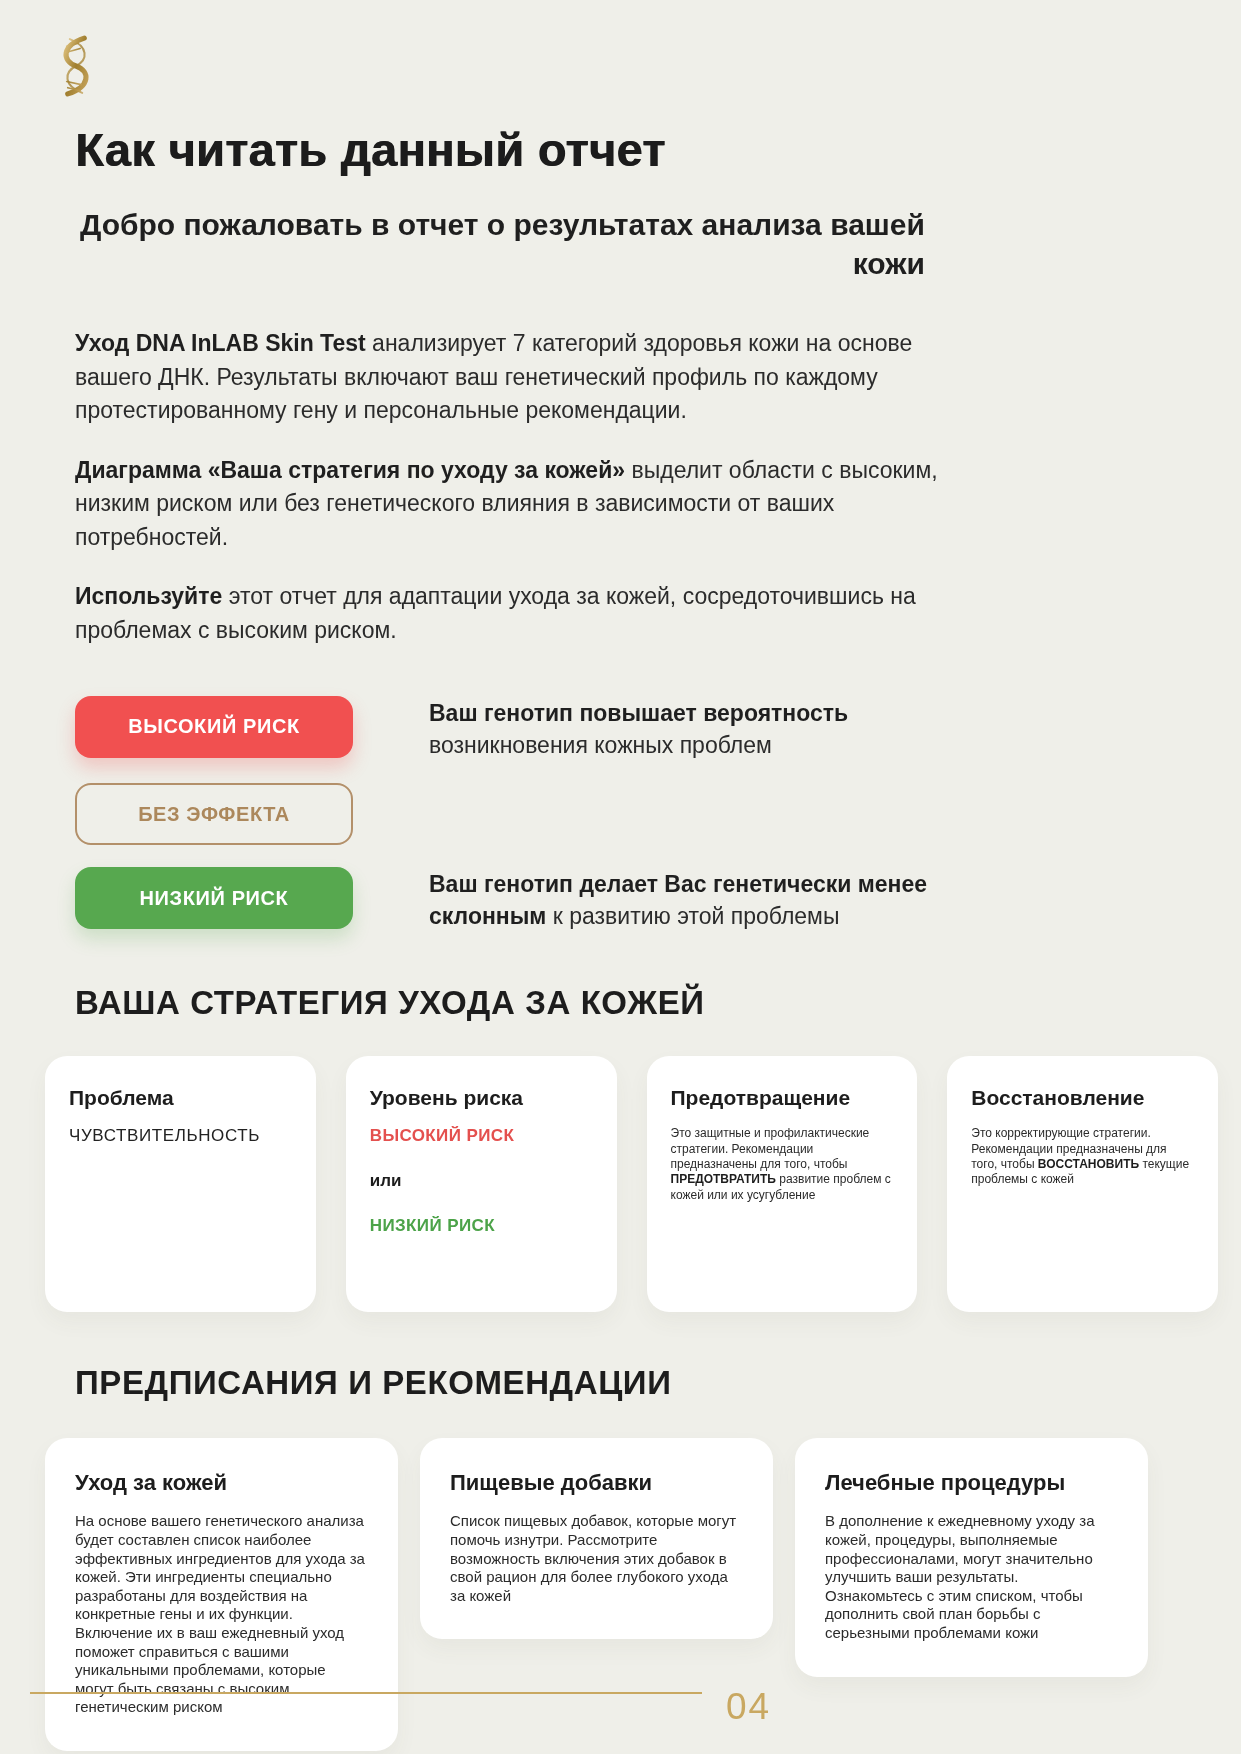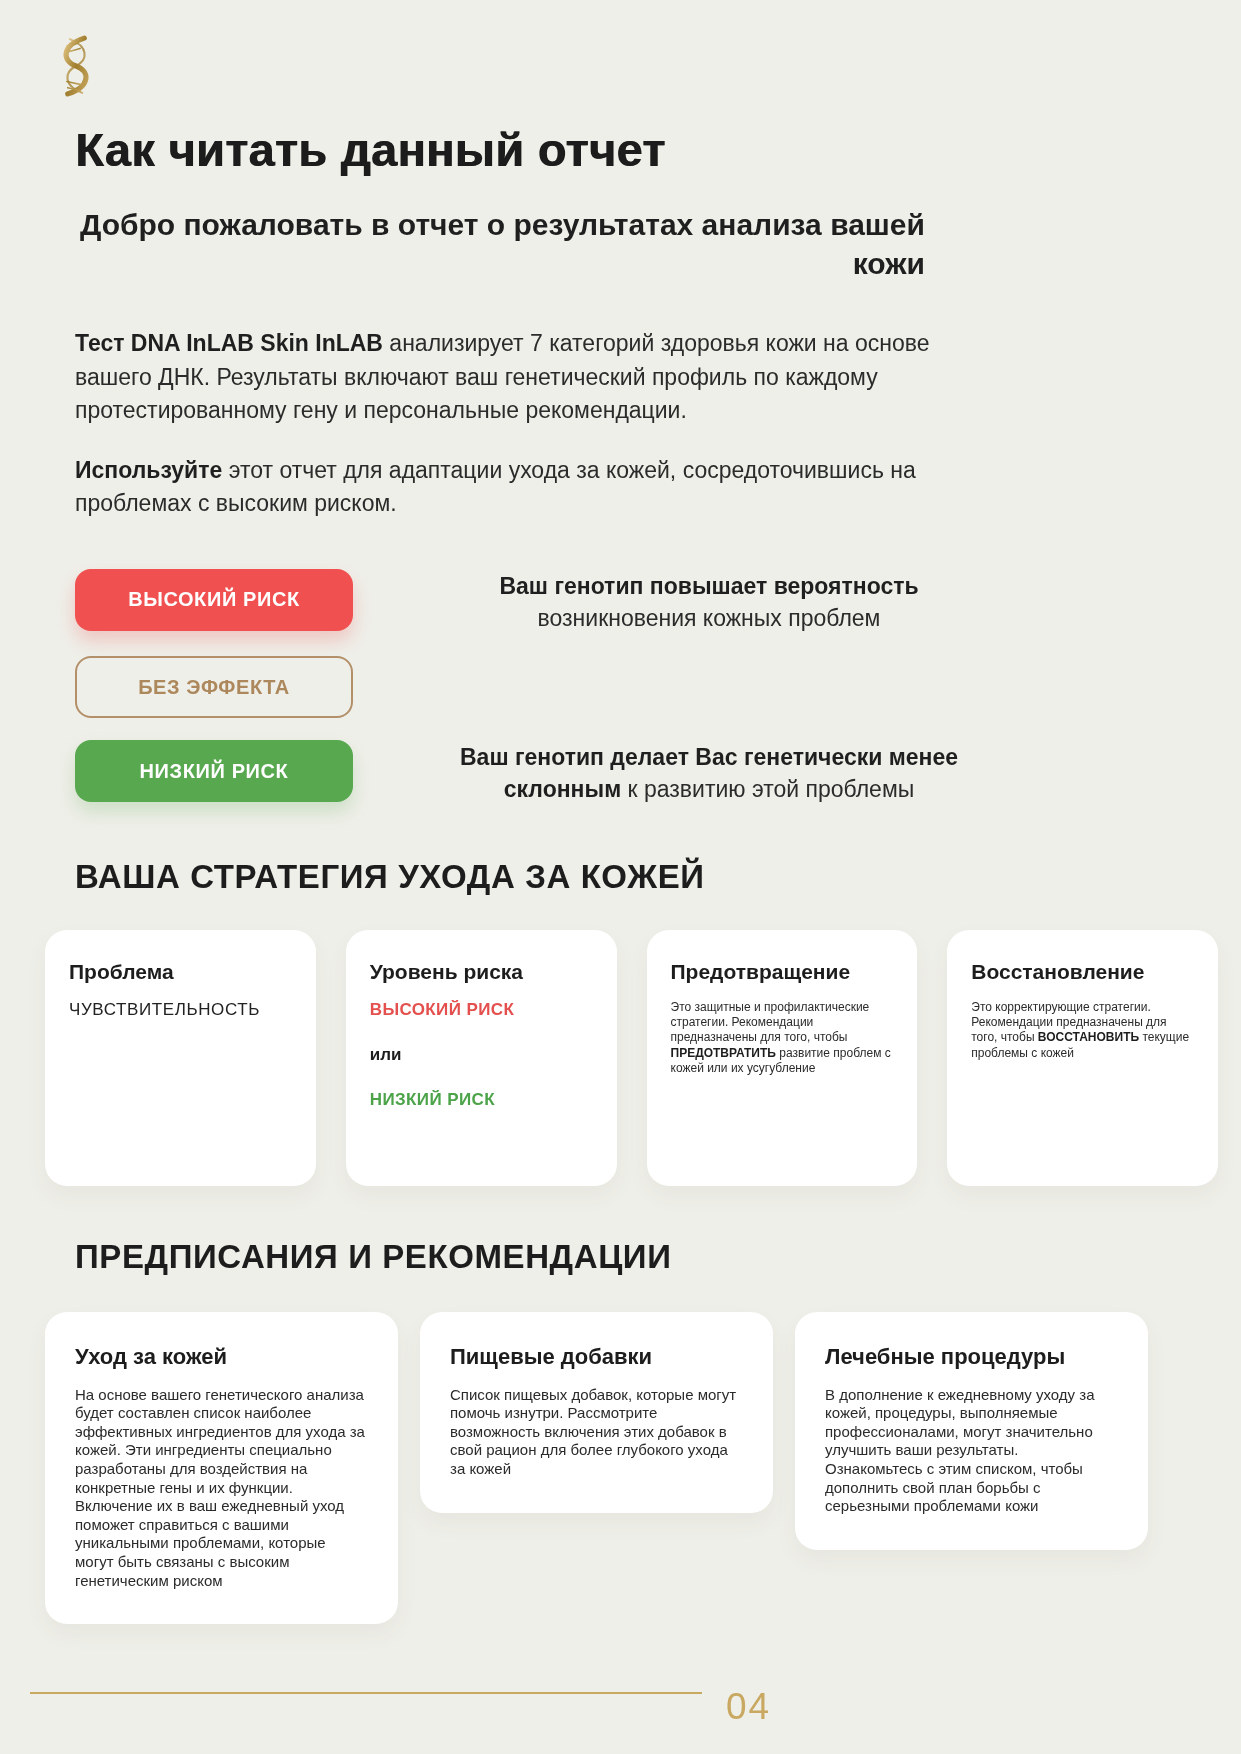--- a/index.html
+++ b/index.html
@@ -50,21 +50,21 @@
     display: flex; align-items: center; justify-content: center;
     font-size: 20px; font-weight: 700; letter-spacing: 0.6px;
     flex-shrink: 0;
   }
   .badge.high { background: #F15050; color: #ffffff; box-shadow: 0 10px 18px rgba(241,80,80,0.25); }
   .badge.none { border: 2px solid #B3906A; color: #AC885C; background: transparent; }
   .badge.low  { background: #57A84F; color: #ffffff; box-shadow: 0 10px 18px rgba(87,168,79,0.22); }
   .legend-desc {
     margin-left: 76px; padding-top: 1px;
     font-size: 23px; line-height: 1.4;
-    max-width: 560px; color: #2b2b2b; text-align: center;
+    max-width: 560px; color: #2b2b2b;
   }
   .legend-desc strong { font-weight: 700; color: #1f1f1f; }
 
   .section-title {
     margin: 52px 0 0 30px;
     font-size: 33px; font-weight: 700;
     letter-spacing: 0.6px; color: #1d1d1d;
   }
 
   .strategy-row { display: flex; gap: 30px; margin-top: 34px; }
@@ -116,22 +116,23 @@
       </linearGradient>
     </defs>
     <path d="M30 4 C 8 11, 8 26, 22 31 C 36 36, 36 51, 14 58" fill="none" stroke="url(#gold)" stroke-width="5" stroke-linecap="round"></path>
     <path d="M16 5 C 34 12, 34 25, 22 31 C 10 37, 10 50, 28 57" fill="none" stroke="url(#gold)" stroke-width="2" stroke-linecap="round" opacity="0.8"></path>
     <path d="M13 12 L24 9 M12 18 L26 14 M13 46 L27 49 M14 52 L26 55" fill="none" stroke="url(#gold)" stroke-width="1.6" stroke-linecap="round" opacity="0.9"></path>
   </svg>
 
   <h1 class="h1">Как читать данный отчет</h1>
   <h2 class="h2">Добро пожаловать в отчет о результатах анализа вашей кожи</h2>
 
-  <p class="para first"><strong>Тест DNA InLAB Skin InLAB</strong><span> анализирует 7 категорий здоровья кожи на основе вашего ДНК. Результаты включают ваш генетический профиль по каждому протестированному гену и персональные рекомендации.</span></p>
-
+  <p class="para first"><strong>Уход DNA InLAB Skin Test</strong><span> анализирует 7 категорий здоровья кожи на основе вашего ДНК. Результаты включают ваш генетический профиль по каждому протестированному гену и персональные рекомендации.</span></p>
+
+  <p class="para"><strong>Диаграмма «Ваша стратегия по уходу за кожей»</strong><span> выделит области с высоким, низким риском или без генетического влияния в зависимости от ваших потребностей.</span></p>
 
   <p class="para"><strong>Используйте</strong><span> этот отчет для адаптации ухода за кожей, сосредоточившись на проблемах с высоким риском.</span></p>
 
   <div class="legend">
 
     <div class="legend-row">
       <div class="badge high">ВЫСОКИЙ РИСК</div>
       <div class="legend-desc"><strong>Ваш генотип повышает вероятность</strong><span> возникновения кожных проблем</span></div>
     </div>
 

